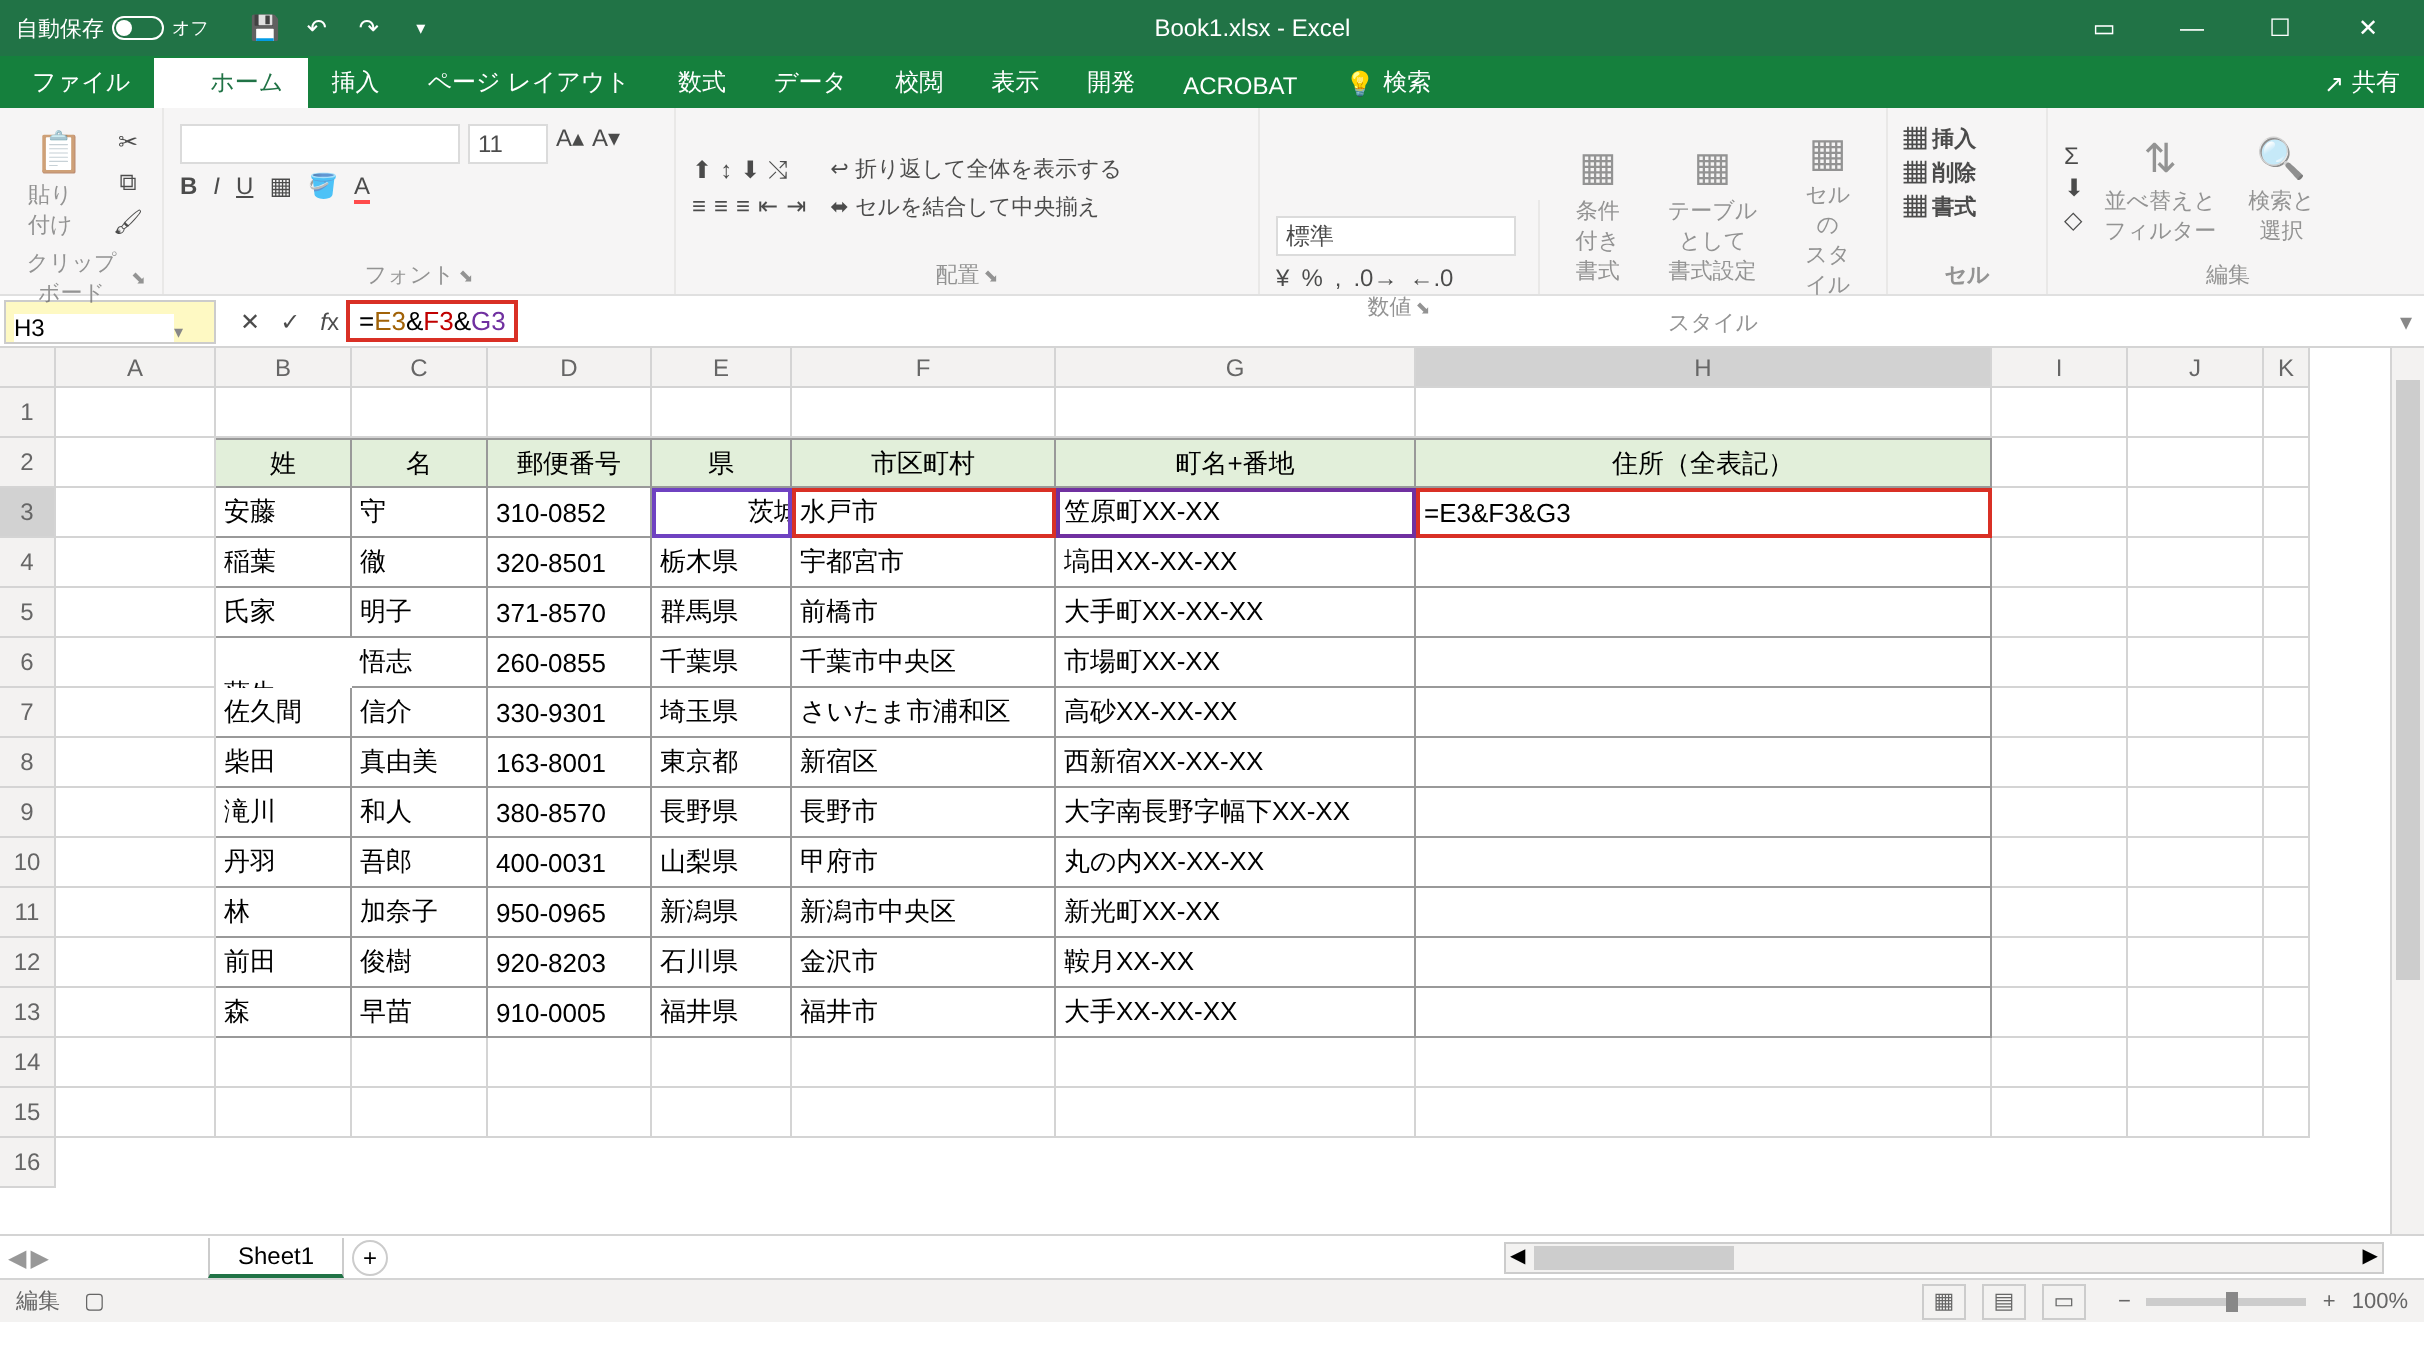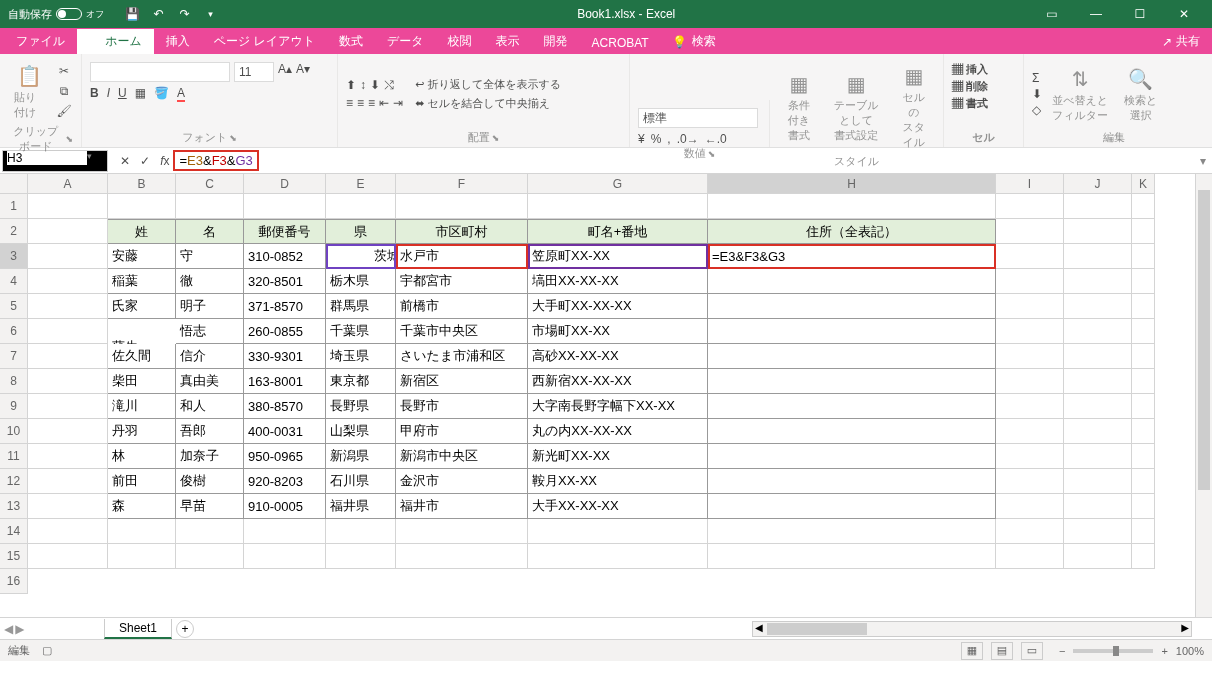--- a/index.html
+++ b/index.html
@@ -11,37 +11,37 @@
 .autosave { font-size: 11px; display: flex; align-items: center; gap: 4px; }
 .autosave-toggle { width: 26px; height: 12px; border: 1px solid #fff; border-radius: 6px; position: relative; }
 .autosave-toggle::after { content: ""; width: 8px; height: 8px; background: #fff; border-radius: 50%; position: absolute; left: 1px; top: 1px; }
 .qat { display: flex; align-items: center; gap: 6px; margin-left: 10px; }
 .qat-btn { width: 20px; height: 20px; display:flex;align-items:center;justify-content:center;cursor:pointer; color:#fff; }
 .titlebar .center { flex:1; text-align:center; font-size: 12px; }
 .titlebar .right { display:flex; align-items:center; gap: 4px; }
 .sysbtn { width: 40px; height: 28px; display:flex;align-items:center;justify-content:center;cursor:pointer; }
 
 
-.ribtabs { height: 26px; background: #ec4899; display:flex; align-items:flex-end; padding-left: 4px; }
+.ribtabs { height: 26px; background: #15803d; display:flex; align-items:flex-end; padding-left: 4px; }
 .ribtab { padding: 4px 12px; color:#fff; font-size: 12px; cursor:pointer; }
 .ribtab.active { background:#fff; color:#217346;padding-left:28px; }
 .ribtabs .right { margin-left:auto; padding: 4px 12px; color:#fff; display:flex;align-items:center;gap:4px; }
 
 
 .ribbon { height: 94px; background:#f3f2f1; border-bottom:1px solid #d4d4d4; display:flex; opacity: 0.7; }
 .ribgroup { border-right:1px solid #e1dfdd; padding: 4px 8px 0 8px; display:flex;flex-direction:column;justify-content:space-between; }
 .riblabel { text-align:center; font-size: 11px; color:#666; padding-bottom:2px; display:flex;align-items:center;justify-content:center;gap:2px; }
 .ribcontent { display:flex; align-items:center; gap: 4px; flex:1; }
 .ribbtn { display:flex;flex-direction:column;align-items:center;justify-content:center; padding:4px 6px; cursor:pointer; font-size:11px; color:#666; }
 .ribicon { width:28px;height:28px;display:flex;align-items:center;justify-content:center;font-size:20px; }
 .ribsmall { width:18px;height:18px;display:flex;align-items:center;justify-content:center; }
 
 
 .fbar { height: 26px; background:#fff; border-bottom:1px solid #d4d4d4; display:flex; align-items:center; }
-.namebox { width: 106px; height: 22px; border:1px solid #ccc; background:#000000; display:flex;align-items:flex-start; padding:0 4px; margin-left: 2px; }
+.namebox { width: 106px; height: 22px; border:1px solid #ccc; background:#fef9c3; display:flex;align-items:flex-end; padding:0 4px; margin-left: 2px; }
 .namebox input { border:0; outline:0; width:80px; font-size:12px; }
 .fbar-mid { display:flex; align-items:center; margin-left:12px; gap:10px; opacity:0.7; }
 .fbar-btn { cursor:pointer; }
 .formula-input { flex:1; padding:0 4px; display:flex; align-items:center; }
 .formula-hl { border:2px solid #d93025; padding:1px 4px; font-size:13px; background:#fff; }
 
 
 .gridwrap { position:relative; height: 443px; overflow:hidden; background:#fff; }
 .selectall { position:absolute; left:0;top:0;width:28px;height:20px;background:#f3f2f1;border-right:1px solid #d4d4d4;border-bottom:1px solid #d4d4d4; }
 .colheads { position:absolute; left:28px; top:0; height:20px; display:flex; background:#f3f2f1; }

